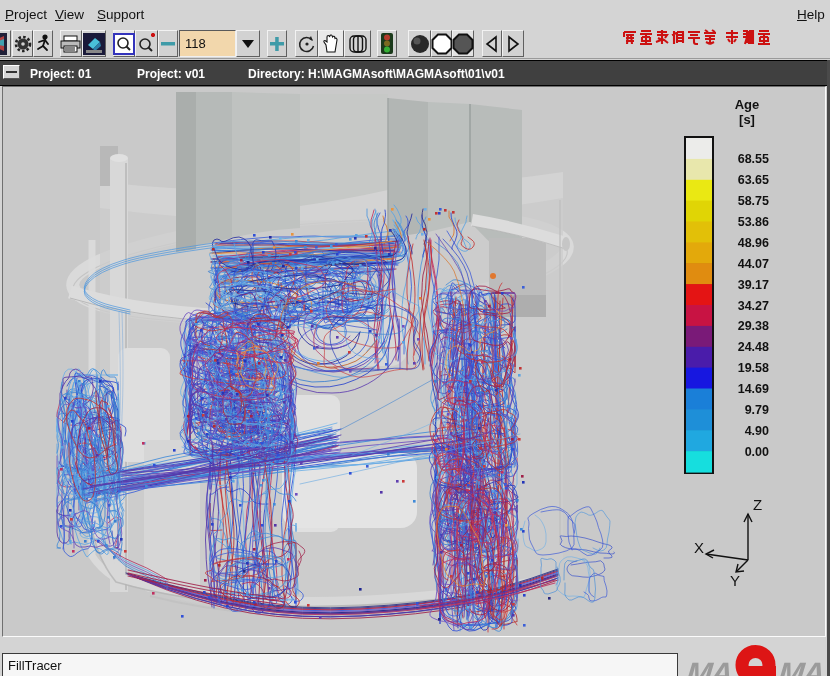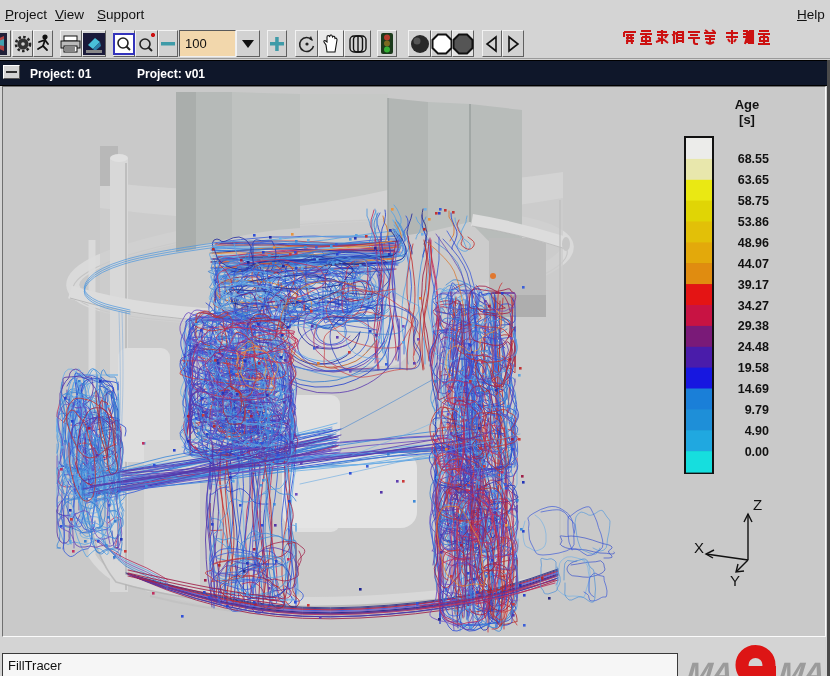--- a/index.html
+++ b/index.html
@@ -1,19 +1,19 @@
 <!DOCTYPE html>
 <html><head><meta charset="utf-8"><style>
 *{margin:0;padding:0;box-sizing:border-box}
 body{width:830px;height:676px;background:#d4d4d4;font-family:'Liberation Sans',sans-serif;position:relative;overflow:hidden}
 .menu{position:absolute;top:0;left:0;width:780px;height:28px;font-size:13.5px;color:#111}
 .mi{position:absolute;top:7px}
 .mi u{text-decoration:underline}
 .tbar{position:absolute;top:28px;left:0;width:830px;height:31px;border-bottom:1px solid #9a9a9a}
-.title{position:absolute;top:60px;left:0;width:830px;height:26px;background:#0f172a;border-top:1px solid #000;border-bottom:1px solid #000}
+.title{position:absolute;top:60px;left:0;width:830px;height:26px;background:#404040;border-top:1px solid #000;border-bottom:1px solid #000}
 .title span{position:absolute;top:6px;color:#fff;font-size:12px;font-weight:bold;white-space:pre}
 .vp{position:absolute;left:2px;top:86px;width:824px;height:551px;background:#c9c9c9;border:1px solid;border-color:#6f6f6f #fbfbfb #fbfbfb #6f6f6f}
 .fld{position:absolute;left:2px;top:653px;width:676px;height:25px;background:#f6f6f6;border:1px solid #3a3a3a;font-size:13px;color:#111;padding:4px 0 0 5px}
 .redge{position:absolute;right:0;top:60px;width:3px;height:616px;background:#4a4a4a}
 </style></head><body>
 <div class="menu">
  <span class="mi" style="left:5px"><u>P</u>roject</span>
  <span class="mi" style="left:55px"><u>V</u>iew</span>
  <span class="mi" style="left:97px"><u>S</u>upport</span>
  <span class="mi" style="left:797px"><u>H</u>elp</span>
@@ -74,21 +74,21 @@
       <circle cx="9" cy="11" r="5" fill="none" stroke="#222" stroke-width="1.6"></circle>
       <line x1="12.5" y1="14.5" x2="16" y2="18" stroke="#222" stroke-width="2"></line>
       <path d="M15,2 L19,2 M17,0 L17,4" stroke="#cc1111" stroke-width="2.4"></path>
     </svg>
   </div>
 <div style="position:absolute;left:158px;top:30px;width:20px;height:27px;background:#d2d2d2;border:1px solid;border-color:#f2f2f2 #606060 #606060 #f2f2f2;box-sizing:border-box">
     <svg width="16" height="16" viewBox="0 0 16 16" style="position:absolute;left:50%;top:50%;transform:translate(-50%,-50%)">
       <rect x="1" y="6" width="14" height="3.5" fill="#3f9ba8"></rect>
     </svg>
   </div>
-<div style="position:absolute;left:179px;top:30px;width:57px;height:27px;background:#f2d7ac;border:1px solid;border-color:#5a5a5a #f0f0f0 #f0f0f0 #5a5a5a;box-sizing:border-box;font:13px 'Liberation Sans',sans-serif;color:#111;padding:5px 0 0 5px">100</div>
+<div style="position:absolute;left:179px;top:30px;width:57px;height:27px;background:#f2d7ac;border:1px solid;border-color:#5a5a5a #f0f0f0 #f0f0f0 #5a5a5a;box-sizing:border-box;font:13px 'Liberation Sans',sans-serif;color:#111;padding:5px 0 0 5px">118</div>
 <div style="position:absolute;left:236px;top:30px;width:24px;height:27px;background:#d2d2d2;border:1px solid;border-color:#f2f2f2 #606060 #606060 #f2f2f2;box-sizing:border-box">
     <svg width="14" height="10" viewBox="0 0 14 10" style="position:absolute;left:50%;top:50%;transform:translate(-50%,-50%)">
       <path d="M1,1 L13,1 L7,9 Z" fill="#111"></path>
     </svg>
   </div>
 <div style="position:absolute;left:267px;top:30px;width:20px;height:27px;background:#d2d2d2;border:1px solid;border-color:#f2f2f2 #606060 #606060 #f2f2f2;box-sizing:border-box">
     <svg width="16" height="16" viewBox="0 0 16 16" style="position:absolute;left:50%;top:50%;transform:translate(-50%,-50%)">
       <rect x="1" y="6" width="14" height="3.5" fill="#3f9ba8"></rect>
       <rect x="6.2" y="1" width="3.5" height="14" fill="#3f9ba8"></rect>
     </svg>
@@ -180,20 +180,21 @@
     <g transform="translate(134,0)" stroke="#cc1111" stroke-width="2.1" fill="none">
       <path d="M2,2 L12,2 M1,5 L13,5 M3,8 L11,8 M3,8 L3,12 L11,12 L11,8 M1,15 L13,15 M7,5 L7,15"></path>
     </g>
   </svg>
 <div class="title">
  <div style="position:absolute;left:3px;top:4px;width:17px;height:14px;background:#d4d4d4;border:1px solid;border-color:#fff #555 #555 #fff">
       <div style="margin:5px 2px;border-top:2px solid #333"></div>
     </div>
  <span style="left:30px">Project: 01</span>
  <span style="left:137px">Project: v01</span>
+ <span style="left:248px">Directory: H:\MAGMAsoft\MAGMAsoft\01\v01</span>
 </div>
 <div class="vp"></div>
 <svg width="822" height="549" viewBox="3 87 822 549" style="position:absolute;left:3px;top:87px">
 <ellipse cx="320" cy="266" rx="248" ry="48" fill="none" stroke="#dadada" stroke-width="13" transform="rotate(-4.5 320 266)"></ellipse>
 <ellipse cx="320" cy="271" rx="248" ry="48" fill="none" stroke="#b2b2b2" stroke-width="1" transform="rotate(-4.5 320 271)" opacity="0.55"></ellipse>
 <path d="M100,205 L100,560 Q120,578 180,600 Q282,622 400,612 Q500,598 545,580 L563,560 L563,196 Q330,232 100,205 Z" fill="#cccccc" opacity="0.75"></path>
 <path d="M100,208 Q330,238 563,198 L563,172 Q330,206 100,182 Z" fill="#d3d3d3"></path>
 <path d="M176,92 L232,92 L232,238 Q203,244 176,252 Z" fill="#b6bab8"></path>
 <path d="M176,92 L196,92 L196,249 L176,252 Z" fill="#aaaeac"></path>
 <path d="M232,92 L300,94 L300,228 Q265,230 232,238 Z" fill="#bfc2c0"></path>

